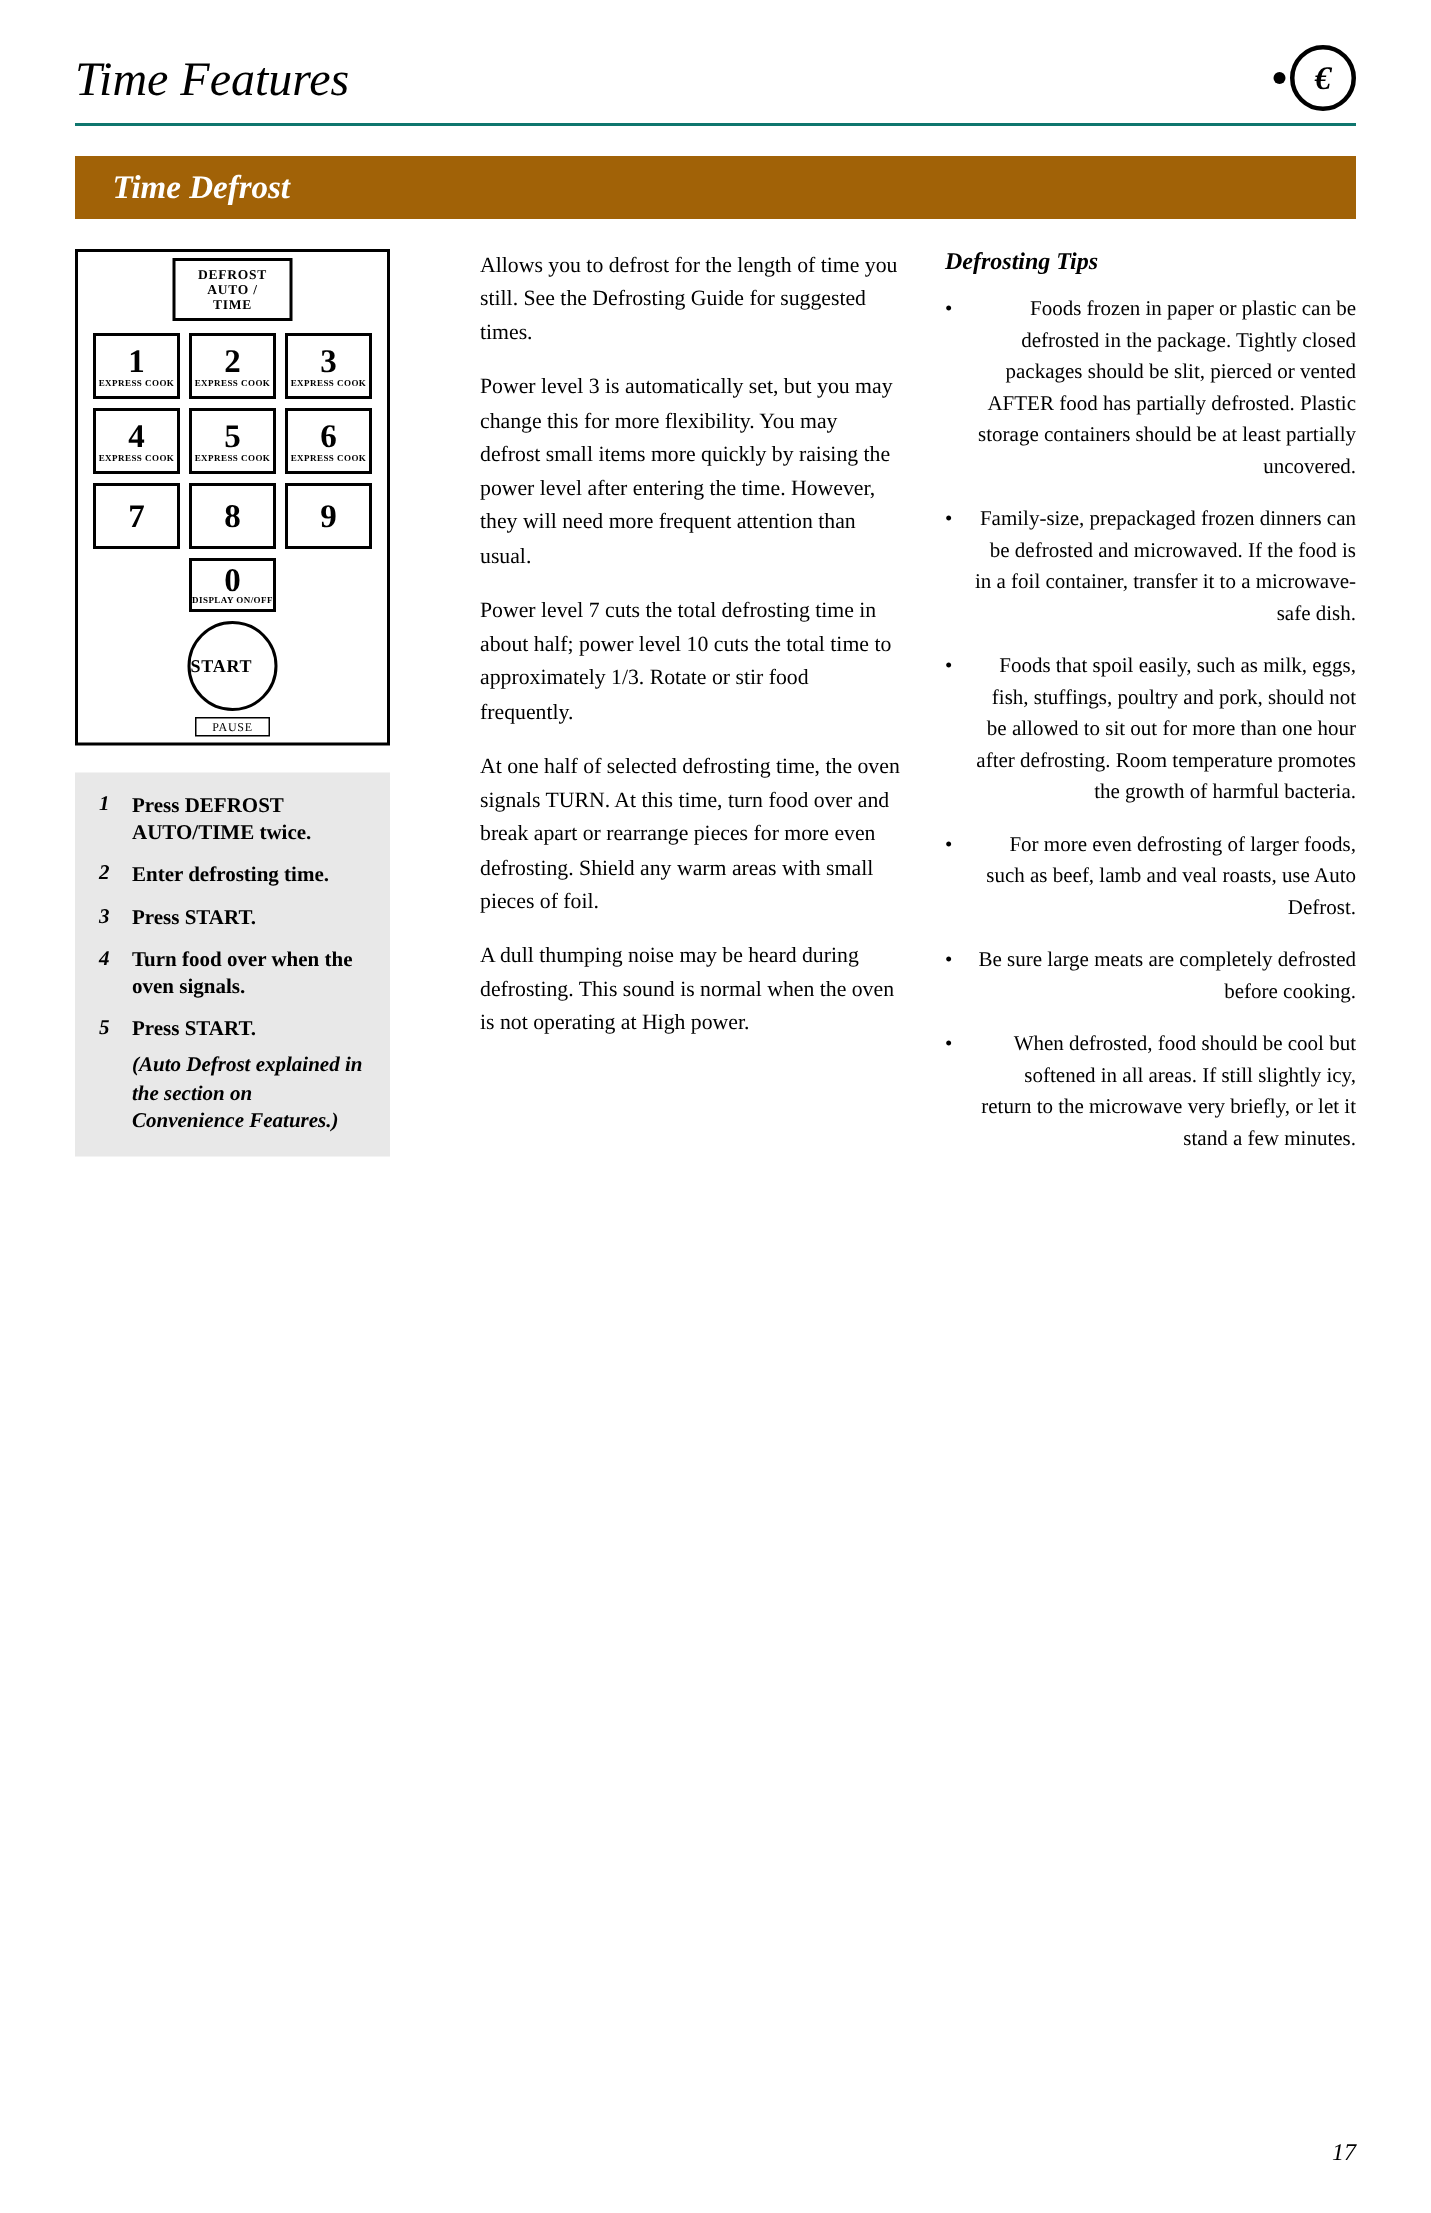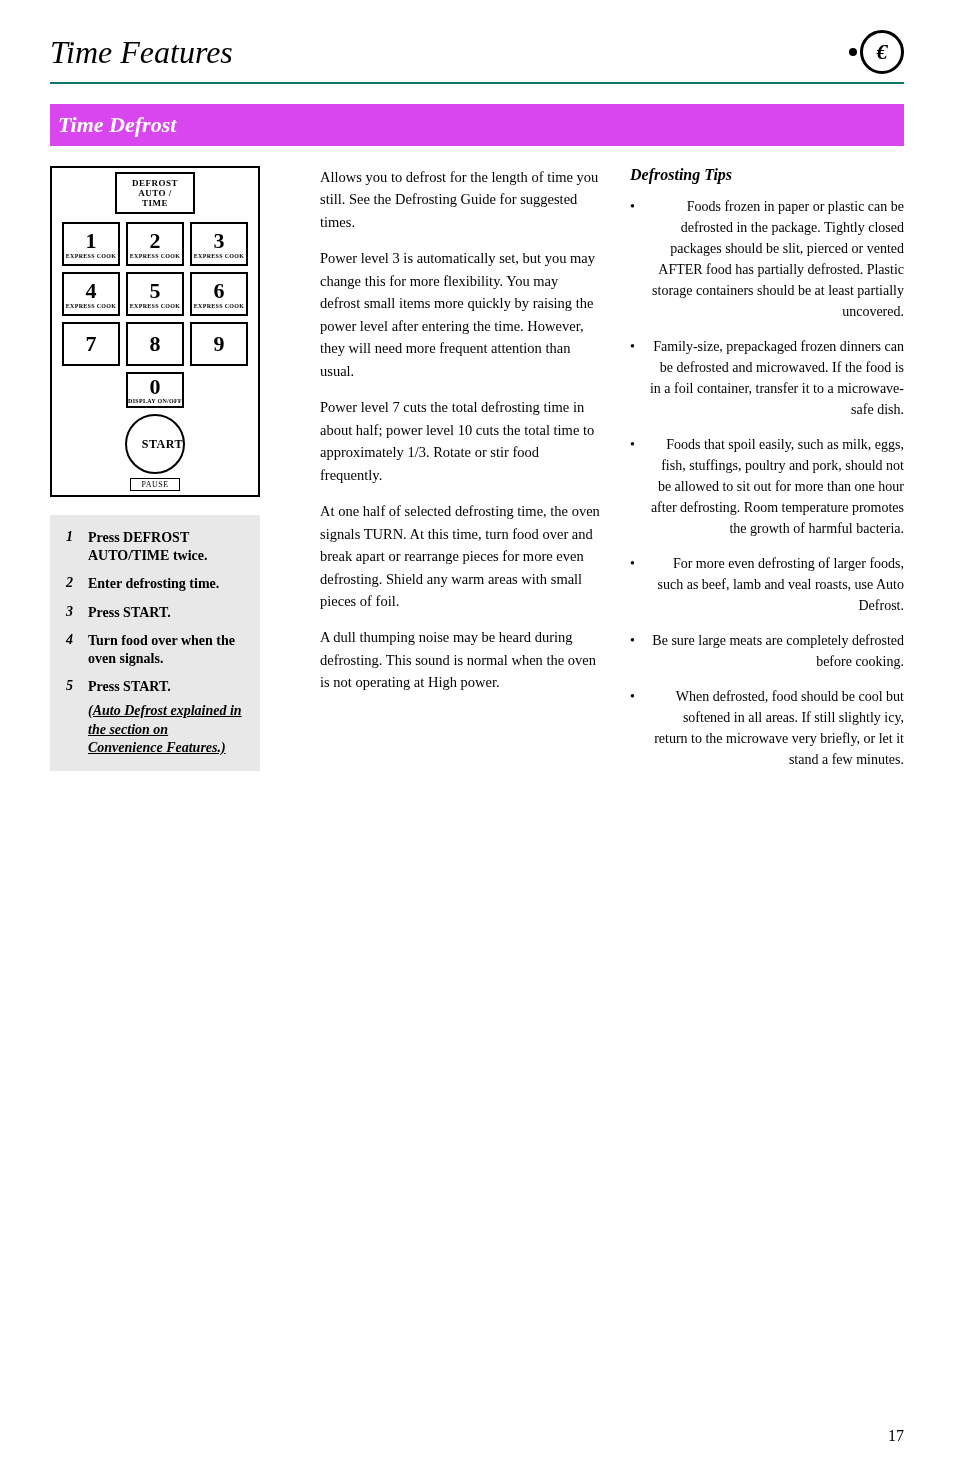--- a/index.html
+++ b/index.html
@@ -55,23 +55,23 @@
       background: #000;
       border-radius: 50%;
       position: absolute;
       left: -14px;
       top: 50%;
       transform: translateY(-50%);
     }
 
     
     .section-header {
-      background: #d946ef;
+      background: #a16207;
       color: #fff;
-      padding: 8px 8px;
+      padding: 8px 25px;
       font-size: 22px;
       font-style: italic;
       font-weight: bold;
       margin-bottom: 20px;
     }
 
     
     .main-content {
       display: flex;
       gap: 0;
@@ -149,21 +149,21 @@
       letter-spacing: 0.3px;
     }
 
     .start-btn {
       border: 2px solid #000;
       border-radius: 50%;
       width: 60px;
       height: 60px;
       display: flex;
       align-items: center;
-      justify-content: flex-end;
+      justify-content: flex-start;
       font-size: 12px;
       font-weight: bold;
       letter-spacing: 0.5px;
       margin: 0 auto;
     }
 
     .pause-label {
       text-align: center;
       font-size: 8px;
       font-weight: normal;
@@ -200,21 +200,20 @@
       line-height: 1.3;
     }
 
     .step-note {
       font-style: italic;
       font-weight: bold;
       margin-left: 22px;
       font-size: 14px;
       line-height: 1.3;
       margin-top: -4px;
-      text-decoration: underline;
     }
 
     
     .middle-col {
       width: 280px;
       flex-shrink: 0;
       margin-right: 30px;
       padding-top: 0;
     }
 
@@ -256,20 +255,21 @@
       left: 0;
       top: 0;
     }
 
     
     .page-number {
       position: absolute;
       bottom: 30px;
       right: 50px;
       font-size: 16px;
+      font-style: italic;
     }
   </style>
 </head>
 <body>
 
 <div class="page">
 
   <div class="page-header">
     <h1 class="page-title">Time Features</h1>
     <div class="header-icon">

